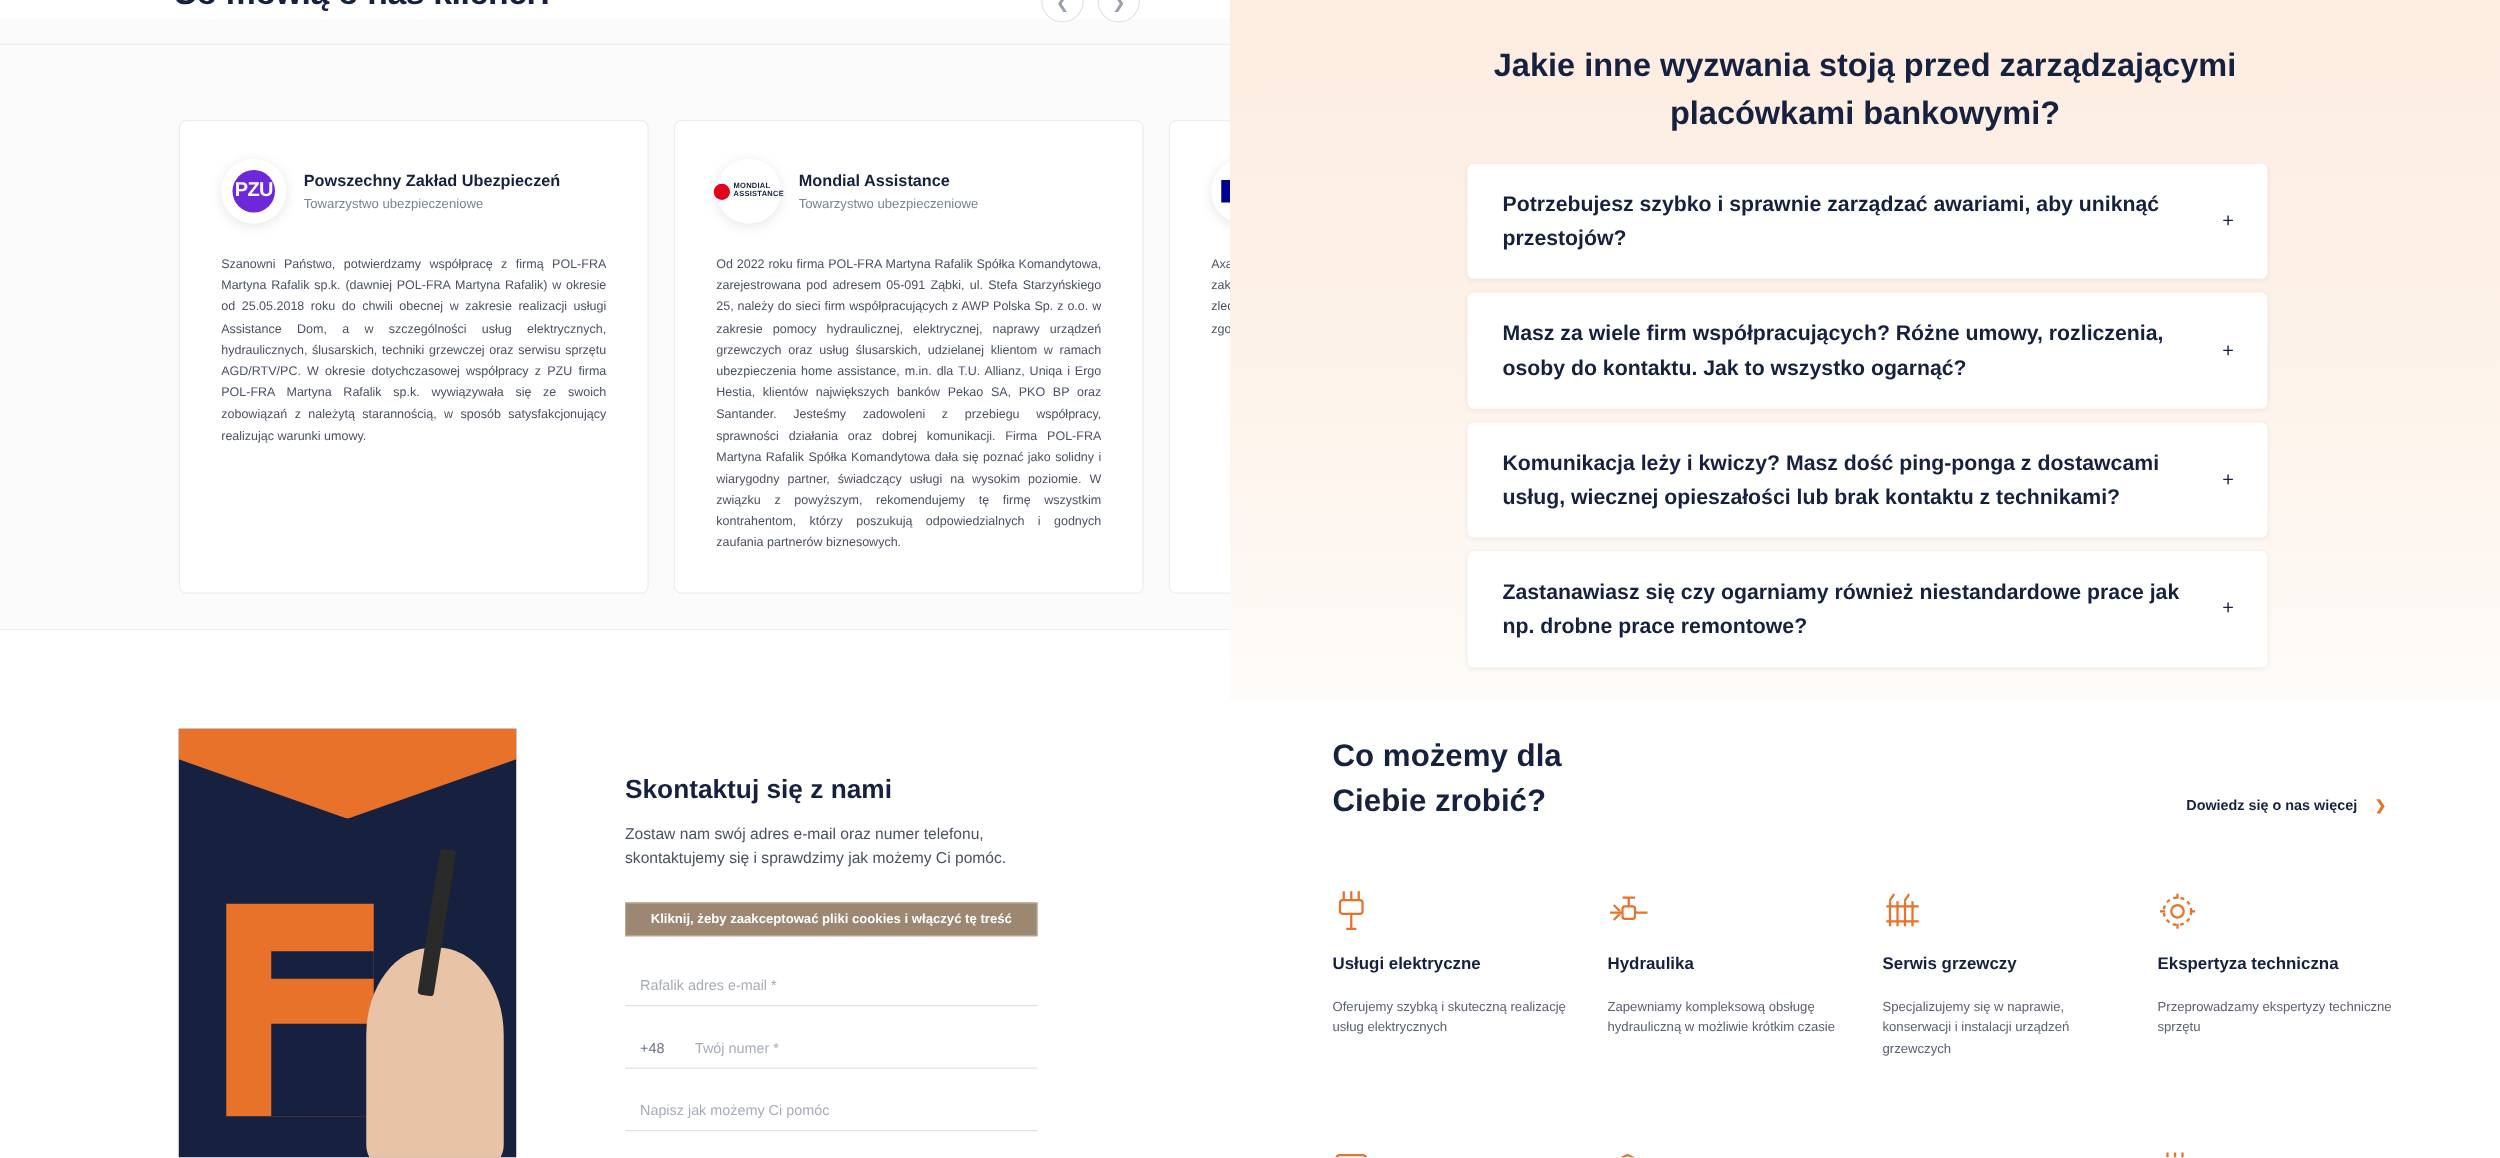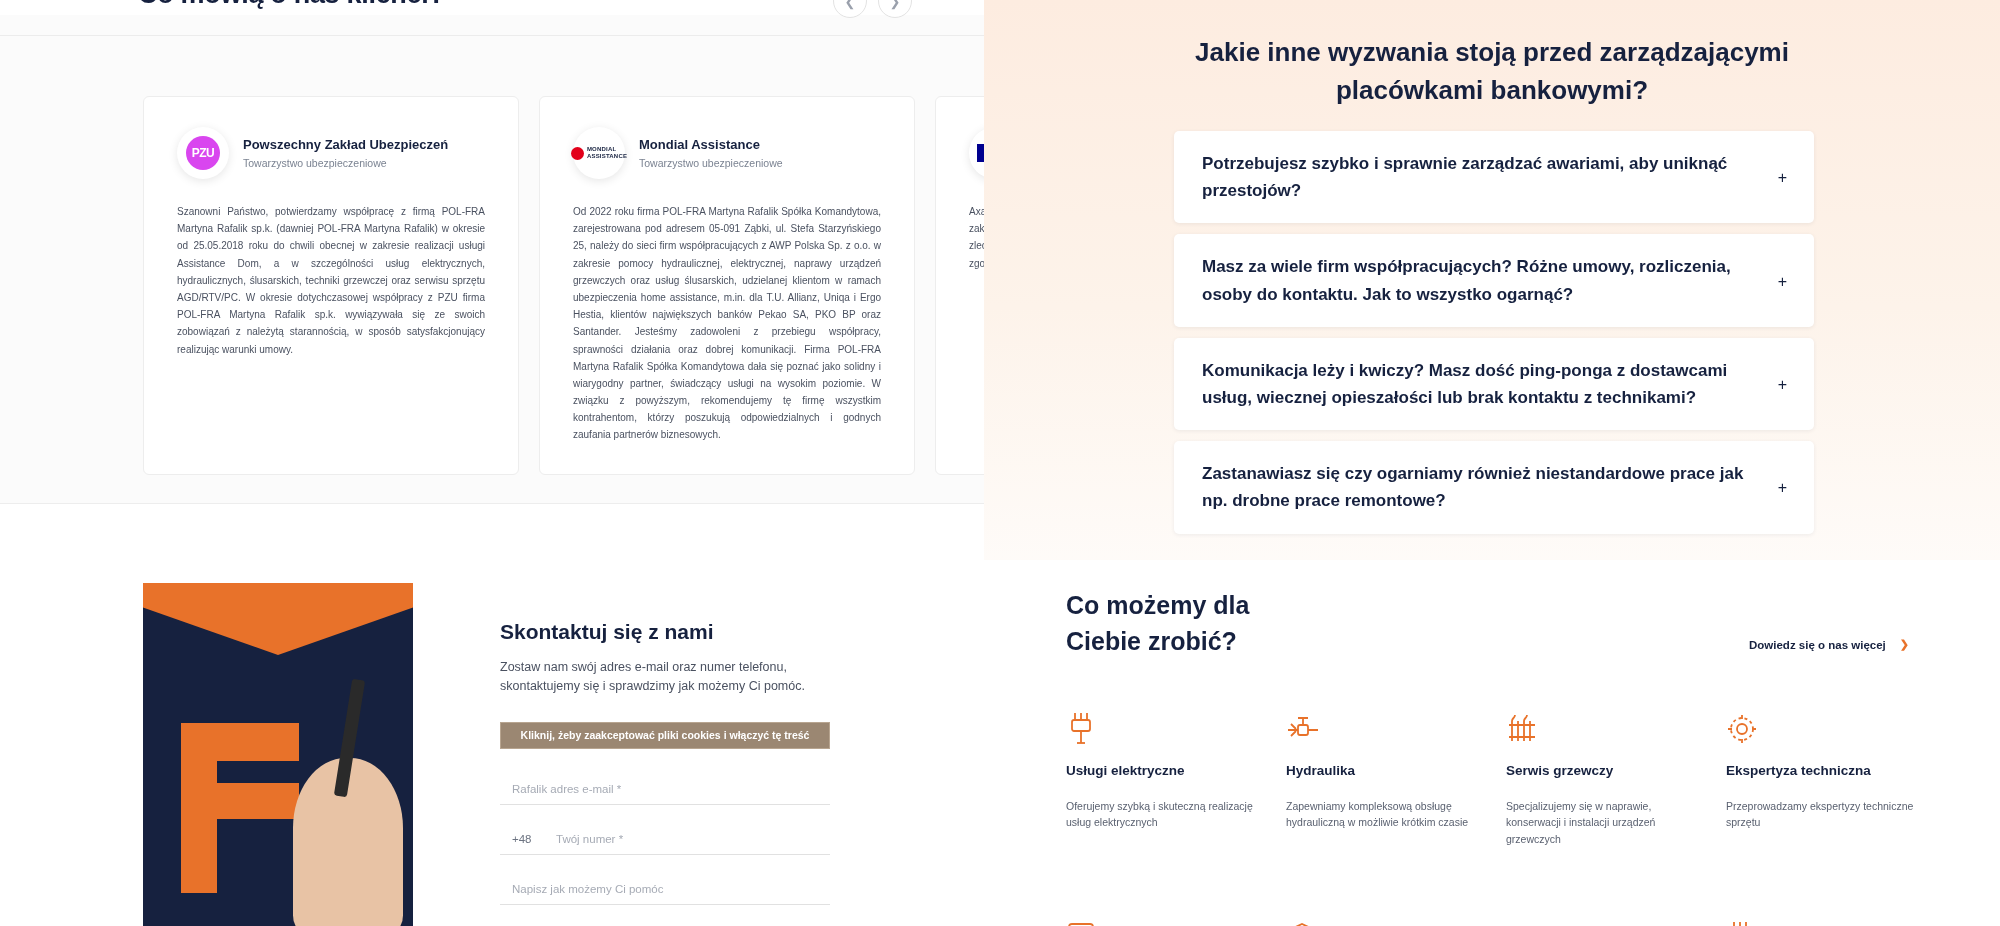--- a/index.html
+++ b/index.html
@@ -101,23 +101,23 @@
     background: #ffffff;
     box-shadow: 0 2px 10px rgba(0,0,0,0.10);
     display: flex;
     align-items: center;
     justify-content: center;
     flex: none;
   }
   .logo-pzu {
     width: 34px; height: 34px;
     border-radius: 50%;
-    background: #d946ef;
+    background: #6d28d9;
     color: #ffffff;
-    font-size: 12px;
+    font-size: 16px;
     font-weight: 700;
     display: flex;
     align-items: center;
     justify-content: center;
     letter-spacing: -0.5px;
   }
   .logo-mondial {
     display: flex;
     align-items: center;
     gap: 3px;

